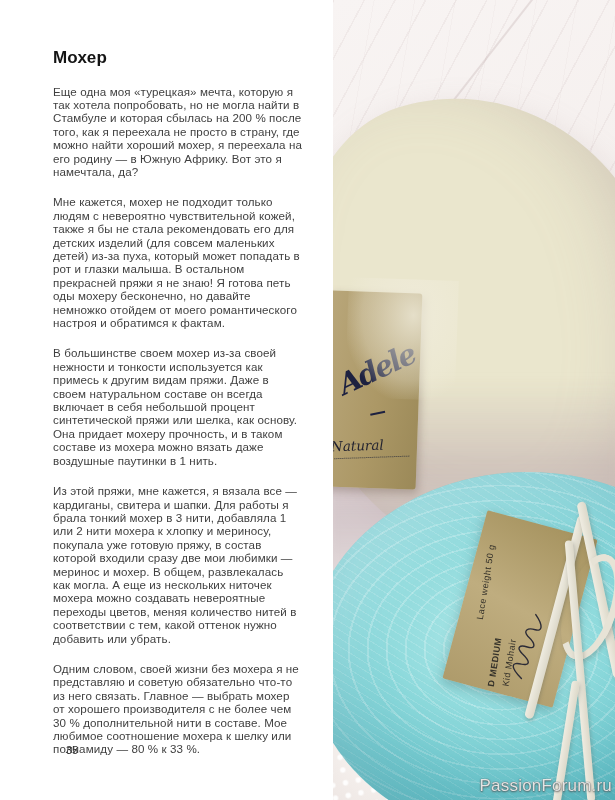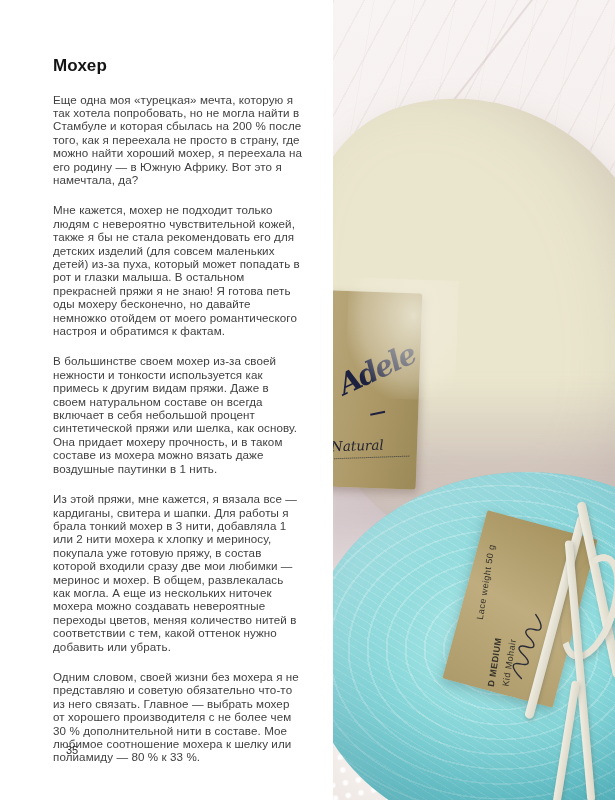--- a/index.html
+++ b/index.html
@@ -6,21 +6,21 @@
   body{
     width:615px;height:800px;position:relative;overflow:hidden;
     background:#ffffff;
     font-family:"Liberation Sans", sans-serif;
   }
 
   
   .text-column{position:absolute;left:53px;top:44px;width:262px;}
   .page-title{
     font-size:17px;font-weight:bold;color:#141414;
-    margin:12px 0 17px 0;letter-spacing:.2px;line-height:1.15;
+    margin:4px 0 17px 0;letter-spacing:.2px;line-height:1.15;
   }
   .para{
     font-size:11.6px;line-height:13.4px;color:#3f3f3f;
     margin:0 12px 17px 0;letter-spacing:.1px;
   }
   .page-number{
     position:absolute;left:66px;top:744px;
     font-size:11px;color:#2b2b2b;
   }
 
@@ -190,13 +190,14 @@
       <path d="M3 24 C 9 8, 14 8, 16 18 C 18 26, 22 26, 26 14 C 29 6, 33 8, 34 16 C 35 24, 40 24, 44 12 C 47 5, 52 8, 53 16 C 54 23, 60 22, 67 10" fill="none" stroke="#2b2b36" stroke-width="1.4" stroke-linecap="round"></path>
     </svg>
   </div>
 
   <div class="strand strand-1"></div>
   <div class="strand strand-4"></div>
   <div class="strand-loop"></div>
   <div class="strand strand-2"></div>
   <div class="strand strand-3"></div>
 
+  <div class="watermark">PassionForum.ru</div>
 </figure>
 
 </body></html>

